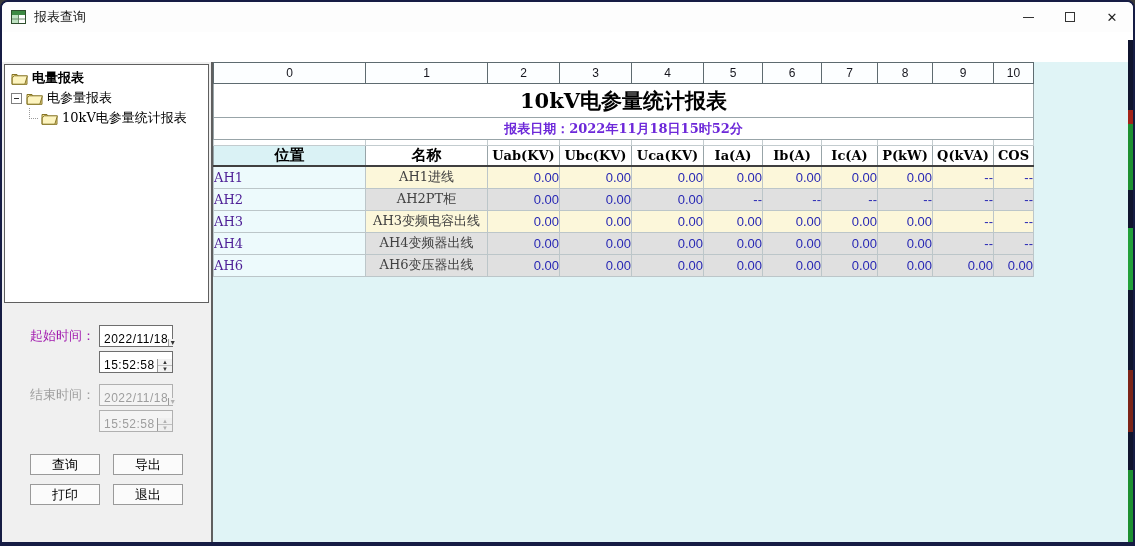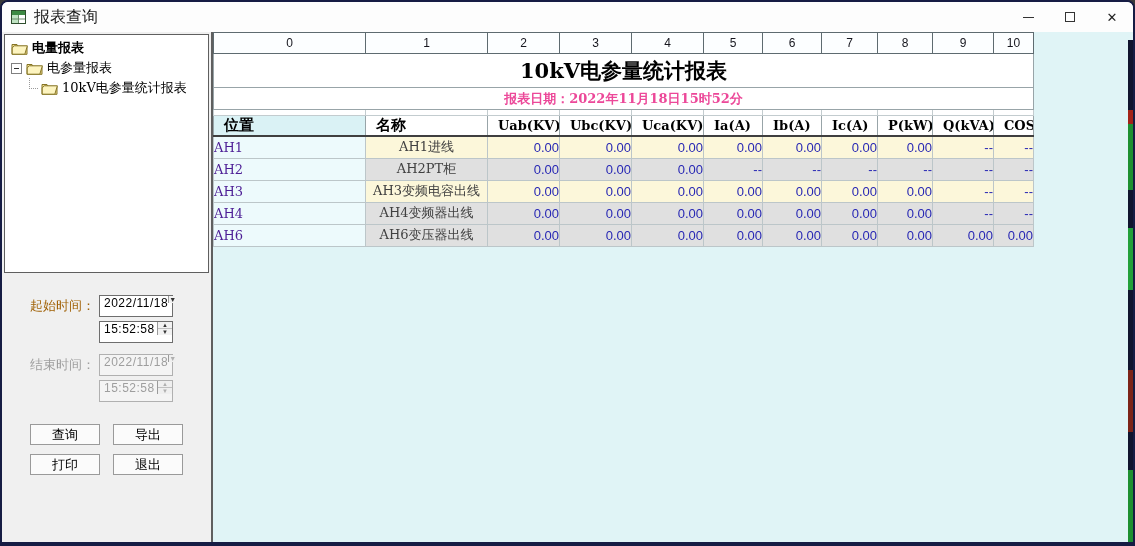--- a/index.html
+++ b/index.html
@@ -11,75 +11,75 @@
     border:2px solid var(--frame);
     border-bottom-width:4px;
     border-radius:8px 8px 0 0;
     overflow:hidden;
     display:flex; flex-direction:column;
   }
 
   
   .titlebar { height:30px; flex:0 0 30px; background:var(--titlebar); display:flex; align-items:center; padding-left:9px; }
   .app-icon { width:15px; height:14px; margin-right:8px; flex:0 0 auto; }
-  .title-text { font-size:16px; color:#1a1a1a; }
+  .title-text { font-size:13px; color:#1a1a1a; }
   .win-btns { margin-left:auto; display:flex; height:30px; }
   .win-btn { width:42px; height:30px; display:flex; align-items:center; justify-content:center; cursor:default; color:#222; }
   .glyph-min { width:11px; height:0; border-top:1px solid #333; display:block; }
   .glyph-max { width:10px; height:10px; border:1px solid #333; display:block; }
   .glyph-close { font-size:13px; line-height:1; }
 
   
-  .body { flex:1; display:flex; min-height:0; }
+  .body { flex:1; display:flex; min-height:0;margin-top:30px; }
 
   
   .left-panel { width:211px; flex:0 0 211px; background:var(--panel); border-right:2px solid #5f5f5f; padding:2px; position:relative; }
   .tree-box { background:#ffffff; border:1px solid #5f5f5f; height:239px; padding:3px 2px; overflow:hidden;
               font-family:"DejaVu Serif","Liberation Serif",serif; font-size:13px; color:#000; }
   .tree-item { display:flex; align-items:center; height:20px; white-space:nowrap; cursor:default; }
   .tree-item .folder { width:17px; height:13px; margin:0 4px 0 2px; flex:0 0 auto; }
   .tree-root { font-weight:bold; padding-left:2px; }
   .tree-child { padding-left:4px; }
   .expander { width:11px; height:11px; border:1px solid #808080; background:#fff; position:relative; flex:0 0 auto; margin-right:2px; }
   .expander::after { content:""; position:absolute; left:2px; right:2px; top:4px; border-top:1px solid #303030; }
   .tree-grand { padding-left:22px; }
   .elbow { width:9px; height:11px; border-left:1px dotted #9a9a9a; border-bottom:1px dotted #9a9a9a; margin:-6px 1px 4px 0; flex:0 0 auto; }
 
   
   .controls { margin-top:22px; font-size:13px; }
   .ctrl-row { display:flex; align-items:center; padding-left:26px; margin-bottom:4px; height:22px; }
-  .ctrl-label { width:69px; color:#a16207; font-family:"DejaVu Serif","Liberation Serif",serif; }
+  .ctrl-label { width:69px; color:#a21caf; font-family:"DejaVu Serif","Liberation Serif",serif; }
   .ctrl-label.disabled { color:var(--disabled-text); }
   .spin-row { padding-left:95px; }
   .gap8 { height:7px; }
-  .combo, .spinner { width:74px; height:22px; background:#fff; border:1px solid #6e6e6e; display:flex; align-items:flex-start; font-size:12px; }
+  .combo, .spinner { width:74px; height:22px; background:#fff; border:1px solid #6e6e6e; display:flex; align-items:flex-end; font-size:12px; }
   .combo-text, .spin-text { flex:1; display:flex; align-items:center; padding-left:4px; color:#000; letter-spacing:0.5px; }
   .combo-btn { width:16px; border-left:1px solid #9a9a9a; background:#f2f2f2; display:flex; align-items:center; justify-content:center; font-size:7px; color:#333; }
   .spin-btns { width:15px; border-left:1px solid #9a9a9a; display:flex; flex-direction:column; }
   .spin-up, .spin-down { flex:1; background:#f2f2f2; display:flex; align-items:center; justify-content:center; font-size:6px; color:#333; }
   .spin-up { border-bottom:1px solid #c0c0c0; }
   .combo.disabled, .spinner.disabled { background:#f4f4f4; border-color:#b0b0b0; }
   .combo.disabled .combo-text, .spinner.disabled .spin-text { color:var(--disabled-text); }
   .combo.disabled .combo-btn, .spinner.disabled .spin-up, .spinner.disabled .spin-down { color:#b0b0b0; background:#efefef; }
 
   .btn-grid { margin:22px 0 0 26px; display:grid; grid-template-columns:70px 70px; grid-auto-rows:21px; column-gap:13px; row-gap:9px; }
   .push-btn { background:#fbfbfb; border:1px solid #9a9a9a; font-size:13px; font-family:"DejaVu Serif","Liberation Serif",serif; color:#000; display:flex; align-items:center; justify-content:center; cursor:default; }
 
   
   .main { flex:1; background:var(--canvas); position:relative; overflow:hidden; }
   table.report { border-collapse:collapse; table-layout:fixed; width:820px; }
   td { overflow:hidden; white-space:nowrap; }
   .idx-cell { height:21px; background:#fcfeff; border:1px solid #5e6b70; text-align:center; font-size:12px; color:#16161e; }
   .title-cell { height:34px; background:#ffffff; border:1px solid #98a4a8; text-align:center;
                 font-family:"DejaVu Serif","Liberation Serif",serif; font-weight:bold; font-size:21px; color:#000; }
   .date-cell { height:22px; background:#ffffff; border:1px solid #98a4a8; text-align:center;
-               font-family:"DejaVu Serif","Liberation Serif",serif; font-weight:bold; font-size:13px; color:#ec4899; }
+               font-family:"DejaVu Serif","Liberation Serif",serif; font-weight:bold; font-size:13px; color:#6d28d9; }
   .gap-cell { height:6px; background:#ffffff; border:1px solid #c3cccf; border-top:none; }
-  .head-cell { height:14px; background:#ffffff; border:1px solid #98a4a8; border-bottom:2px solid var(--dark-line); text-align:left;
-               font-family:"DejaVu Serif","Liberation Serif",serif; font-weight:bold; font-size:15px; color:#000;padding-left:10px; }
+  .head-cell { height:14px; background:#ffffff; border:1px solid #98a4a8; border-bottom:2px solid var(--dark-line); text-align:center;
+               font-family:"DejaVu Serif","Liberation Serif",serif; font-weight:bold; font-size:15px; color:#000; }
   .head-cell.loc-head { background:var(--head-cyan); }
   .head-cell.unit-head { font-size:13px; letter-spacing:0; }
   tbody tr { height:22px; }
   tbody td { border:1px solid var(--grid-line); font-size:13px; }
   .loc-cell { background:var(--loc-cyan); text-align:left; font-family:"DejaVu Serif","Liberation Serif",serif; font-weight:normal; color:#4c1d95; }
   .name-cell { text-align:center; font-family:"DejaVu Serif","Liberation Serif",serif; color:#404040; }
   .val-cell { text-align:right; color:var(--value-blue); }
   tr.stripe-a .name-cell, tr.stripe-a .val-cell { background:var(--stripe-yellow); }
   tr.stripe-b .name-cell, tr.stripe-b .val-cell { background:var(--stripe-gray); }
 

